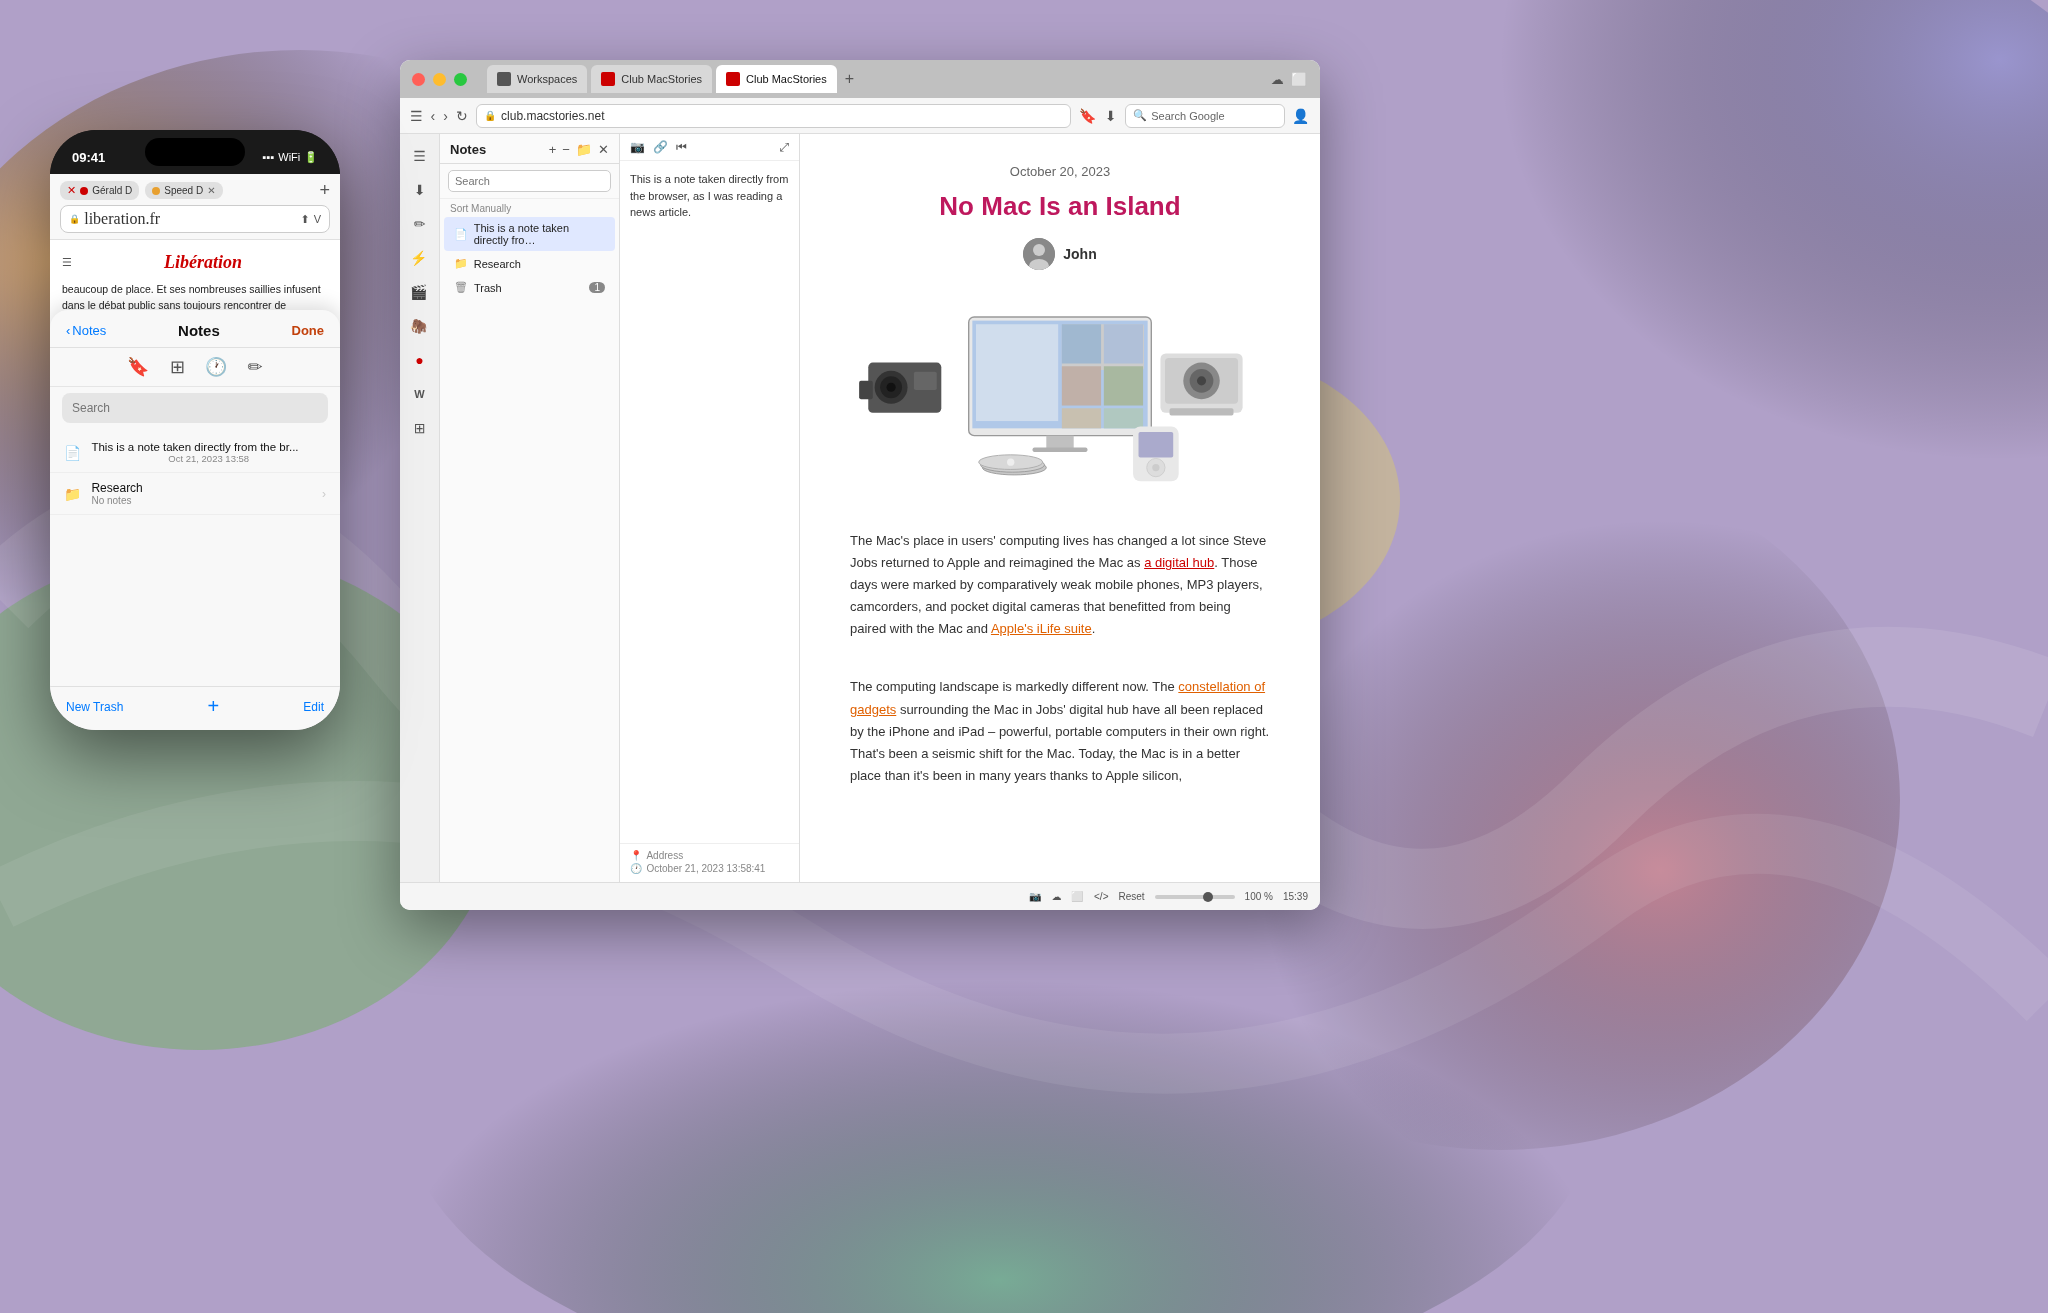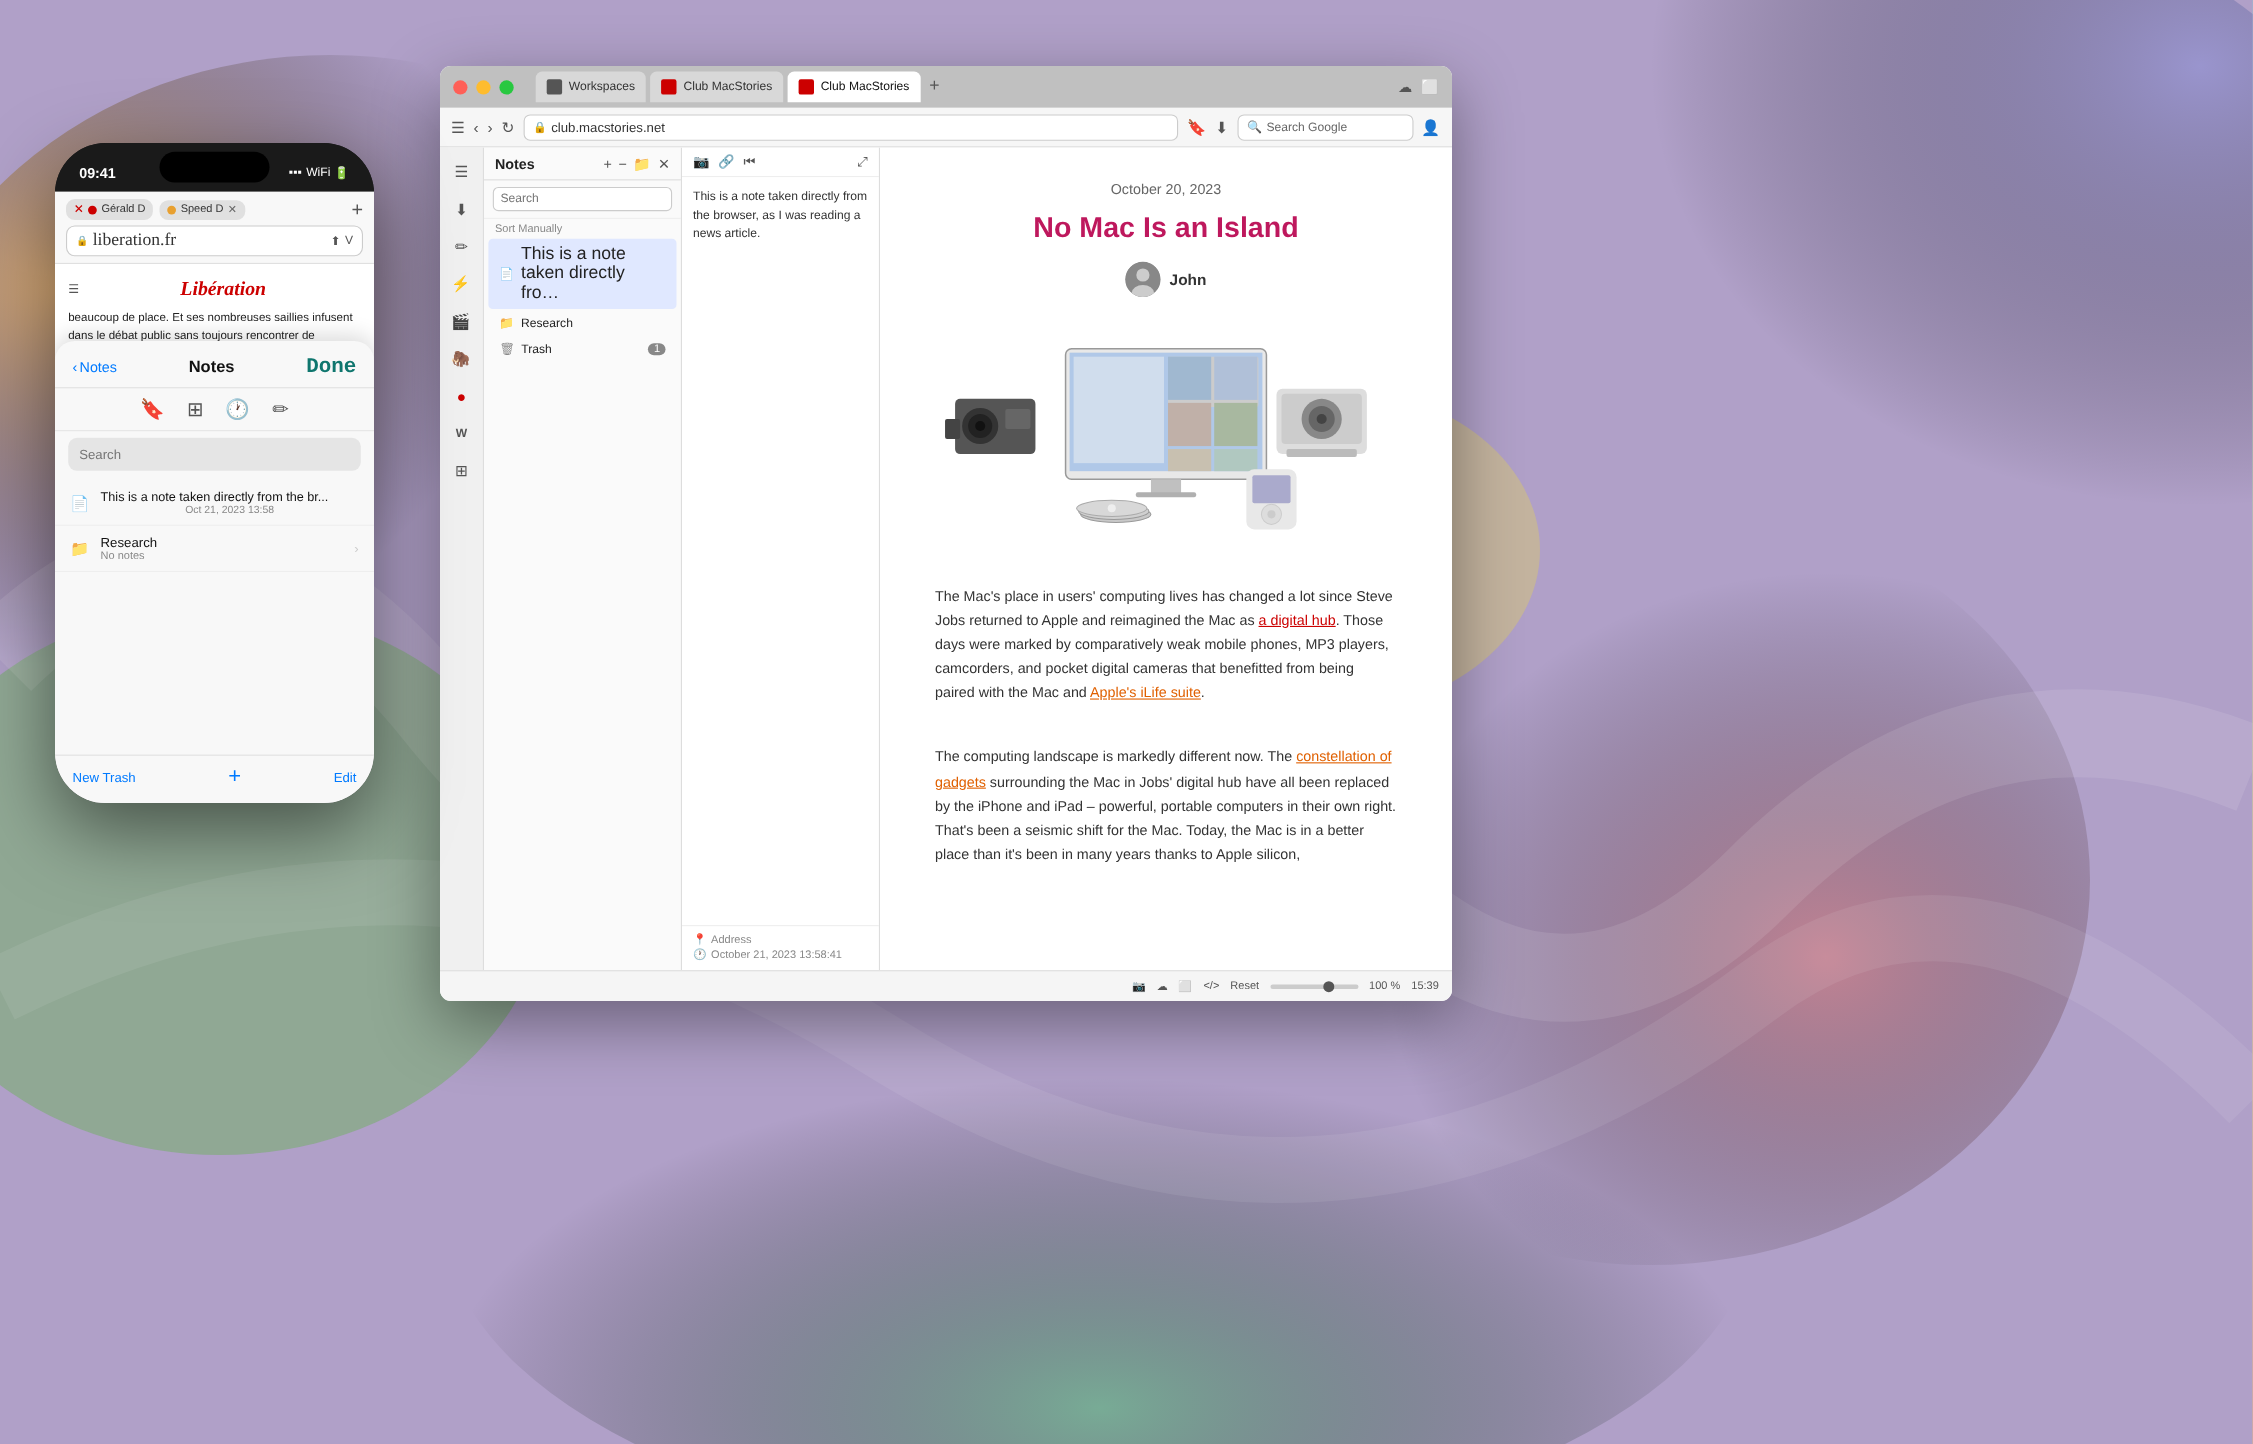--- a/index.html
+++ b/index.html
@@ -559,24 +559,23 @@
       display: flex;
       align-items: center;
       gap: 2px;
     }
     .ios-nav-title {
       font-size: 15px;
       font-weight: 600;
       color: #111;
     }
     .ios-nav-done {
-      font-size: 19px;
-      color: #0f766e;
+      font-size: 13px;
+      color: #c2410c;
       font-weight: 600;
-      font-family: Liberation Mono, monospace;
     }
 
     .ios-notes-tabs {
       display: flex;
       justify-content: center;
       gap: 20px;
       padding: 8px 16px;
       border-bottom: 1px solid #e5e5e5;
     }
     .ios-tab-icon {
@@ -767,21 +766,21 @@
           <span class="notes-header-icon">✕</span>
         </div>
       </div>
       <div class="notes-search-row">
         <input class="notes-search-input" type="text" placeholder="Search" style="">
       </div>
       <div class="notes-sort-label">Sort Manually</div>
       <div class="notes-list">
         <div class="notes-item selected">
           <span class="notes-item-icon">📄</span>
-          <span style="font-size:16px;">This is a note taken directly fro…</span>
+          <span style="font-size:11px;">This is a note taken directly fro…</span>
         </div>
         <div class="notes-item">
           <span class="notes-item-folder">📁</span>
           <span style="font-size:11px;">Research</span>
         </div>
         <div class="notes-item">
           <span class="notes-item-folder">🗑</span>
           <span style="font-size:11px;">Trash</span>
           <span class="notes-item-badge">1</span>
         </div>

